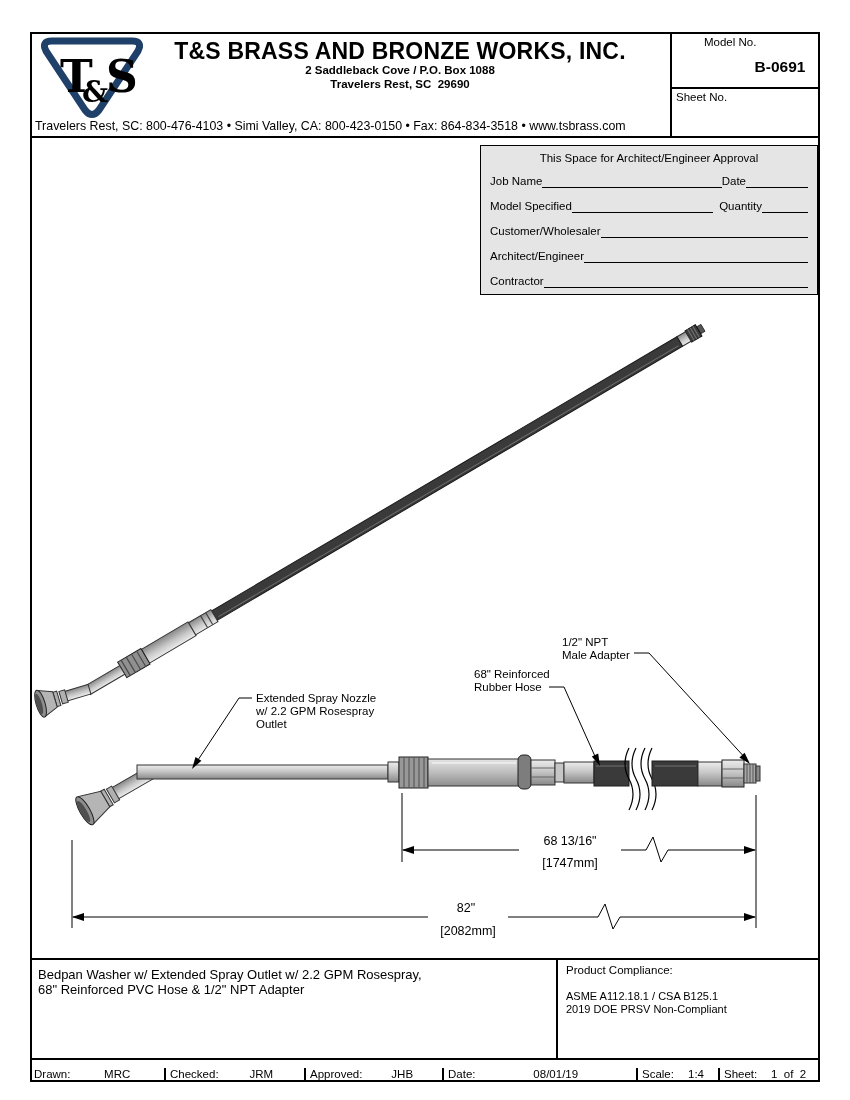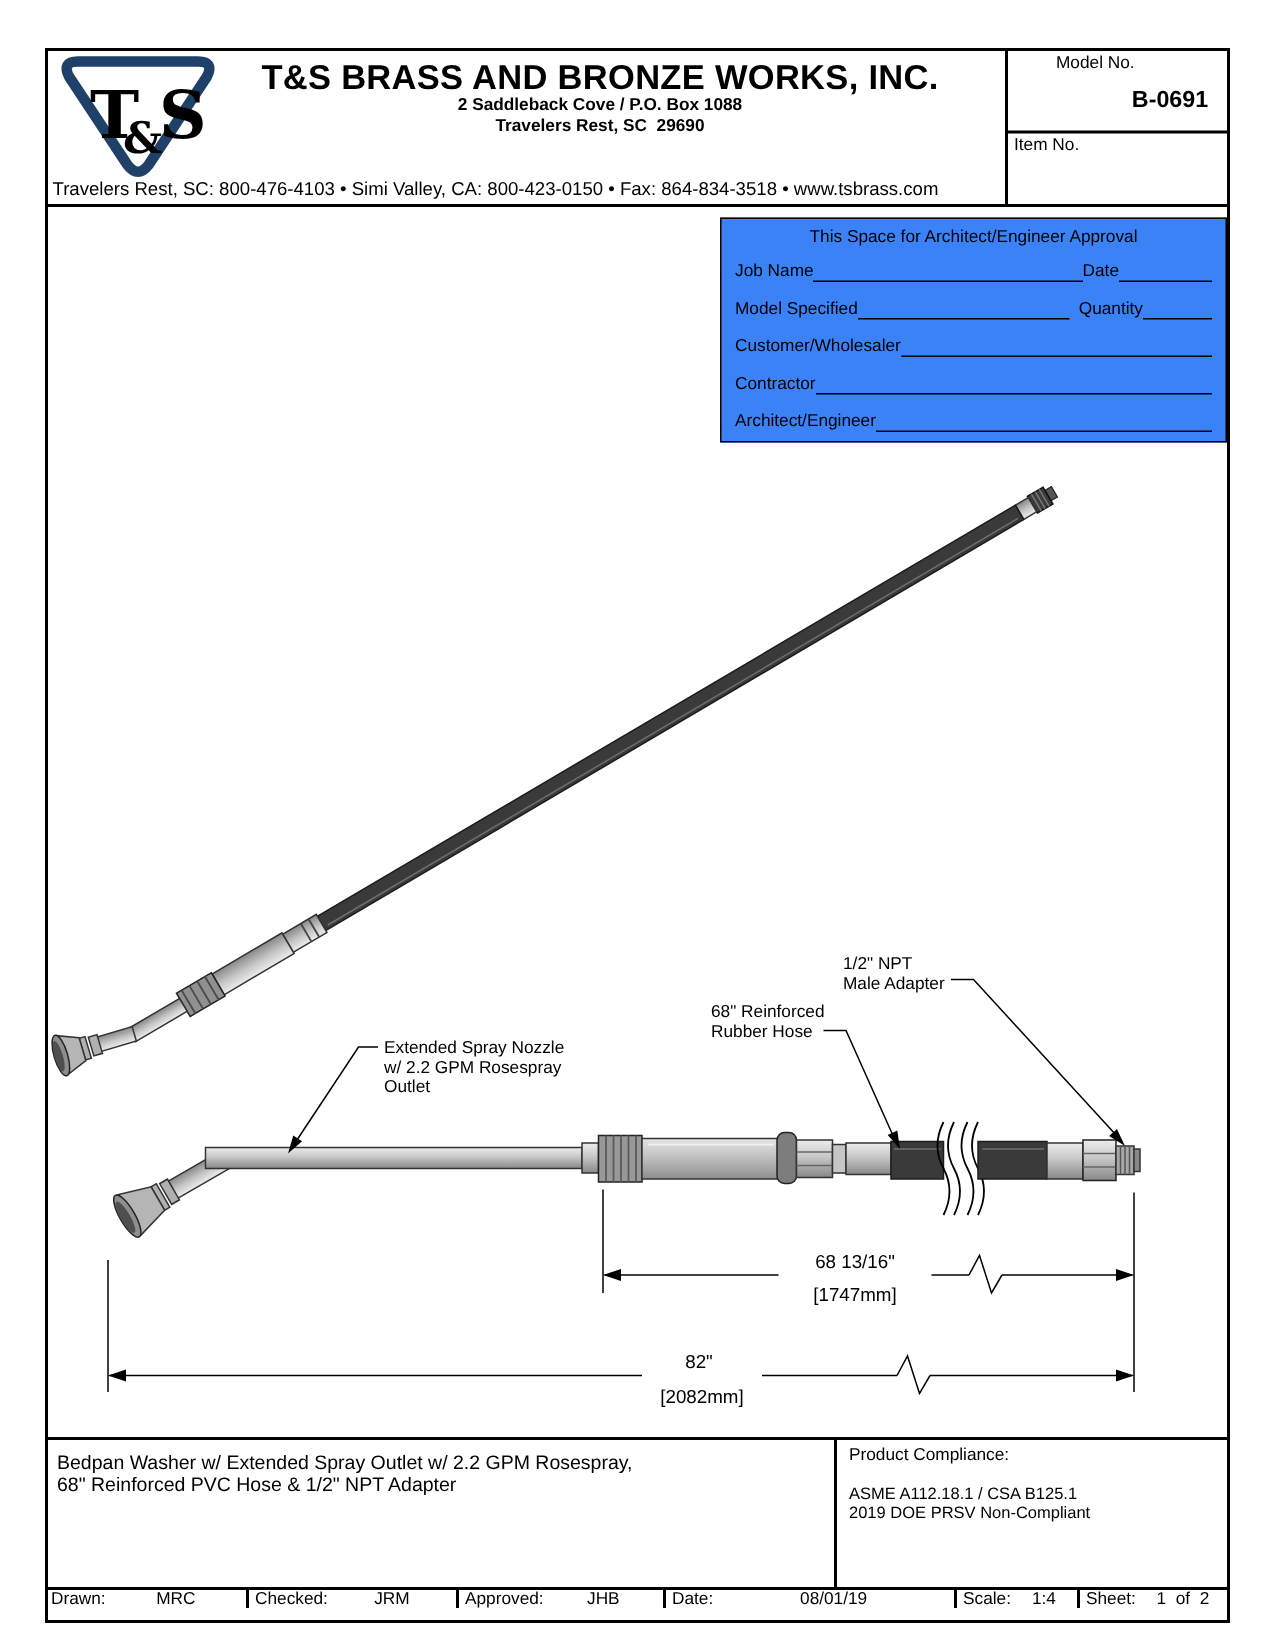--- a/index.html
+++ b/index.html
@@ -9,35 +9,35 @@
   .outer-border{left:30px;top:32px;width:790px;height:1050px;border:2px solid #000;box-sizing:border-box;}
   .hline{background:#000;height:1.5px;}
   .vline{background:#000;width:1.5px;}
   .company-block{left:140px;top:38px;width:520px;text-align:center;line-height:1.15;}
   .company-name{font-size:23px;font-weight:bold;letter-spacing:.2px;}
   .company-addr{font-size:11.5px;font-weight:bold;white-space:pre;}
   .contact-line{left:35px;top:119px;font-size:12.4px;width:640px;white-space:nowrap;}
   .model-label{font-size:11.5px;}
   .model-value{left:706px;top:58px;width:148px;text-align:center;font-weight:bold;font-size:15.5px;}
   .approval-box{left:480px;top:145px;width:338px;height:150px;border:1.5px solid #000;
-                box-sizing:border-box;padding:6px 9px 0 9px;font-size:11.5px;background:#3b82f6;}
+                box-sizing:border-box;padding:6px 9px 0 9px;font-size:11.5px;background:#e5e5e5;}
   .approval-title{text-align:center;}
   .ap-row{display:flex;margin-top:11px;height:14px;}
   .ap-row span.lbl{white-space:nowrap;}
   .u{border-bottom:1px solid #000;height:12px;display:inline-block;}
   .u.grow{flex:1;}
   .specs-box{left:30px;top:958px;width:528px;height:100px;border-top:2px solid #000;border-right:2px solid #000;
              box-sizing:border-box;padding:4px 8px;}
   .comp-box{left:558px;top:958px;width:262px;height:100px;border-top:2px solid #000;
             box-sizing:border-box;padding:4px 8px;}
   .box-title{font-size:11.5px;}
   .specs-body{font-size:13px;margin-top:3px;line-height:1.18;}
   .comp-body{font-size:11px;margin-top:14px;line-height:1.2;}
   .footer-row{left:30px;top:1058px;width:790px;height:22px;border-top:2px solid #000;box-sizing:border-box;
-              display:flex;font-size:11.5px;align-items:flex-start;}
+              display:flex;font-size:11.5px;align-items:flex-end;}
   .fcell{display:flex;align-items:center;border-right:2px solid #000;box-sizing:border-box;}
   .fcell:last-child{border-right:none;}
   .fcell .flbl{padding-left:4px;white-space:nowrap;}
   .fcell .fval{flex:1;text-align:center;white-space:pre;}
   svg text{font-family:"Liberation Sans",sans-serif;fill:#000;}
   .logo-letter{font-family:"DejaVu Serif",serif;font-weight:bold;}
 </style>
 </head>
 <body>
 
@@ -194,46 +194,46 @@
 
   <div class="abs company-block">
     <div class="company-name">T&amp;S BRASS AND BRONZE WORKS, INC.</div>
     <div class="company-addr">2 Saddleback Cove / P.O. Box 1088</div>
     <div class="company-addr">Travelers Rest, SC  29690</div>
   </div>
   <div class="abs contact-line">Travelers Rest, SC: 800-476-4103 • Simi Valley, CA: 800-423-0150 • Fax: 864-834-3518 • www.tsbrass.com</div>
 
   <div class="abs model-label" style="left:704px;top:36px;">Model No.</div>
   <div class="abs model-value">B-0691</div>
-  <div class="abs model-label" style="left:676px;top:91px;">Item No.</div>
+  <div class="abs model-label" style="left:676px;top:91px;">Sheet No.</div>
 
   <div class="abs approval-box">
     <div class="approval-title">This Space for Architect/Engineer Approval</div>
     <div class="ap-row">
       <span class="lbl">Job Name</span>
         <span class="u grow"></span>
         <span class="lbl">Date</span>
         <span class="u" style="width:62px;"></span>
     </div>
     <div class="ap-row">
       <span class="lbl">Model Specified</span>
         <span class="u grow" style="margin-right:6px;"></span>
         <span class="lbl">Quantity</span>
         <span class="u" style="width:46px;"></span>
     </div>
     <div class="ap-row">
       <span class="lbl">Customer/Wholesaler</span>
         <span class="u grow"></span>
     </div>
     <div class="ap-row">
+      <span class="lbl">Architect/Engineer</span>
+        <span class="u grow"></span>
+    </div>
+    <div class="ap-row">
       <span class="lbl">Contractor</span>
-        <span class="u grow"></span>
-    </div>
-    <div class="ap-row">
-      <span class="lbl">Architect/Engineer</span>
         <span class="u grow"></span>
     </div>
   </div>
 
   <div class="abs specs-box">
     <div class="specs-body">
       <div>Bedpan Washer w/ Extended Spray Outlet w/ 2.2 GPM Rosespray,</div>
       <div>68" Reinforced PVC Hose &amp; 1/2" NPT Adapter</div>
     </div>
   </div>

